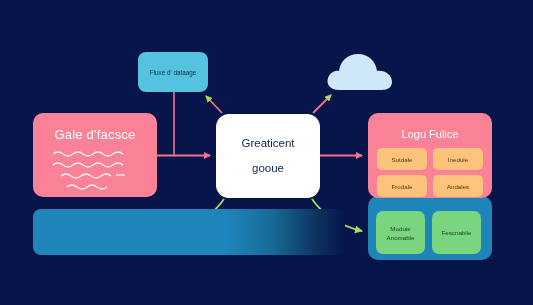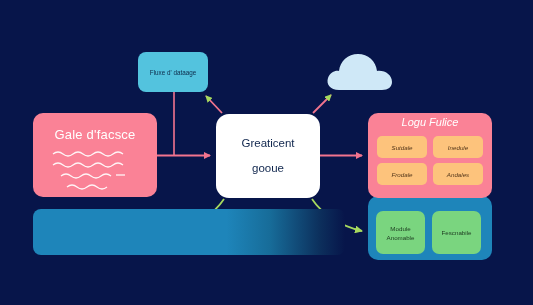--- a/index.html
+++ b/index.html
@@ -91,22 +91,21 @@
     background: #1e85ba;
     border-radius: 10px;
   }
   #registry-card {
     left: 368px; top: 113px;
     width: 124px; height: 85px;
     background: #fa8296;
     border-radius: 10px;
     flex-direction: column;
     justify-content: flex-start;
-    padding-top: 3px;
-    font-style: italic;
+    padding-top: 15px;
   }
   #registry-card .title {
     color: #ffffff;
     font-size: 11px;
   }
   .chip-grid {
     margin-top: 8px;
     display: grid;
     grid-template-columns: 1fr 1fr;
     gap: 5px 6px;

